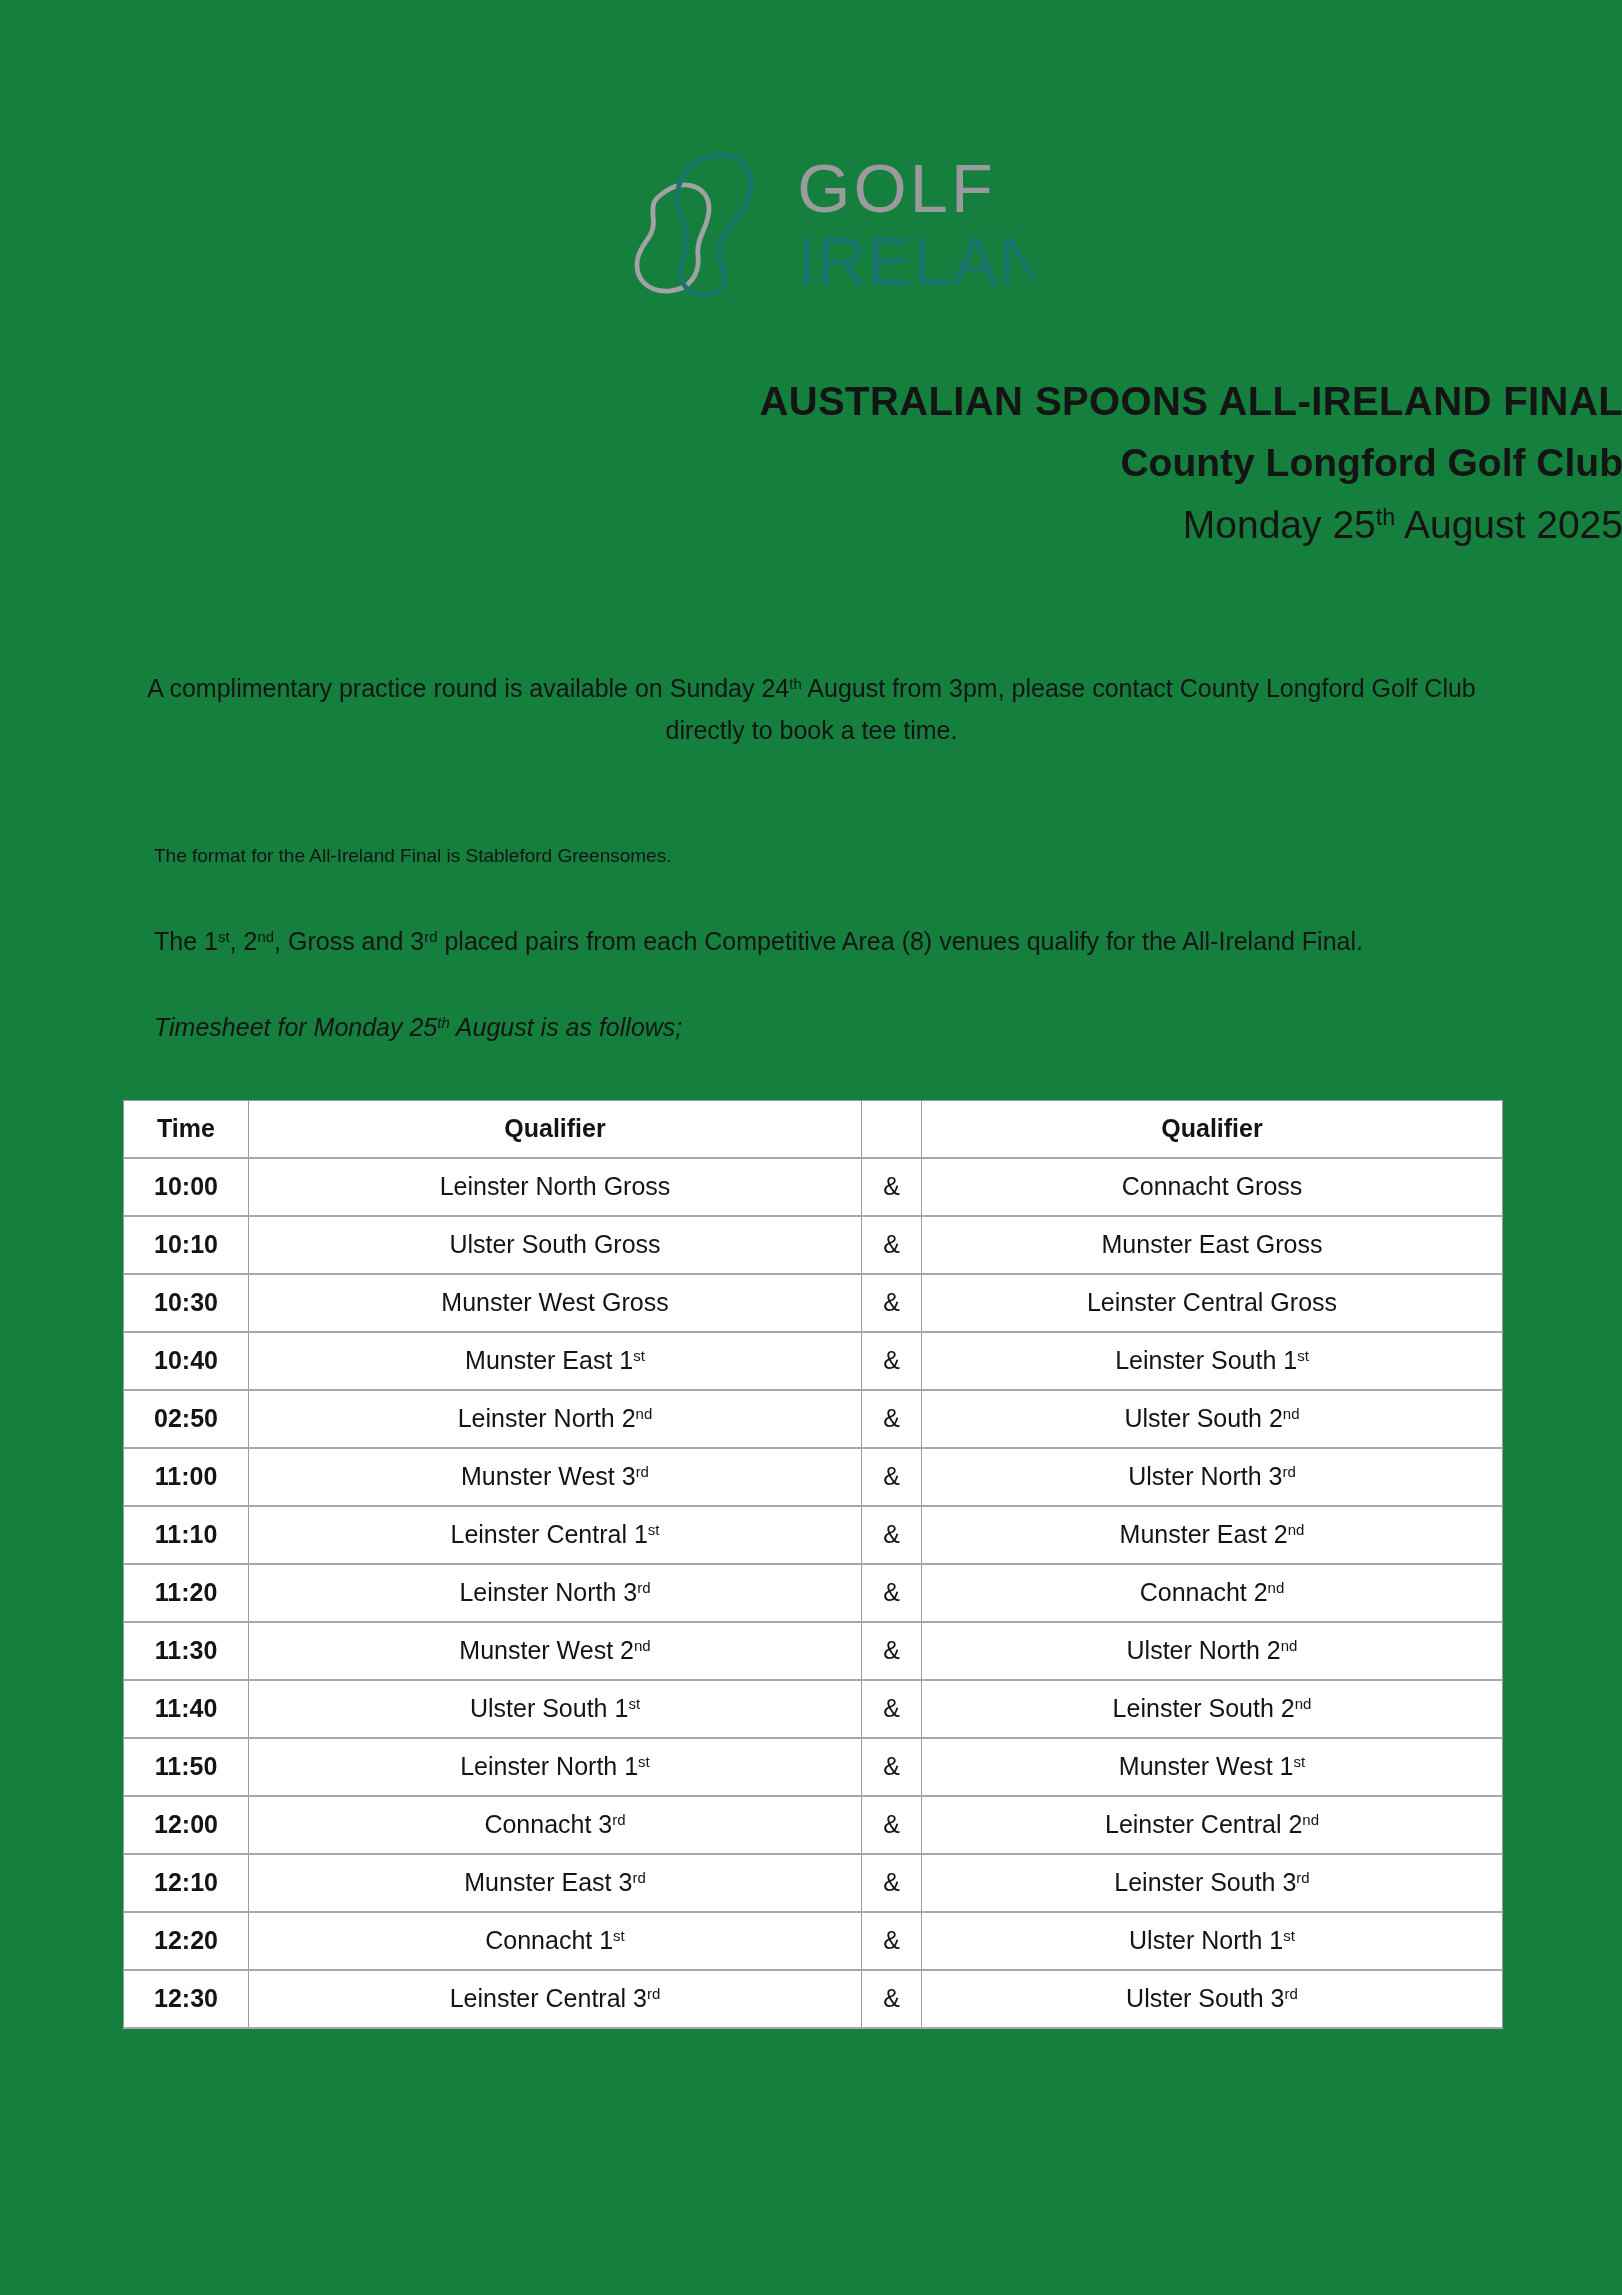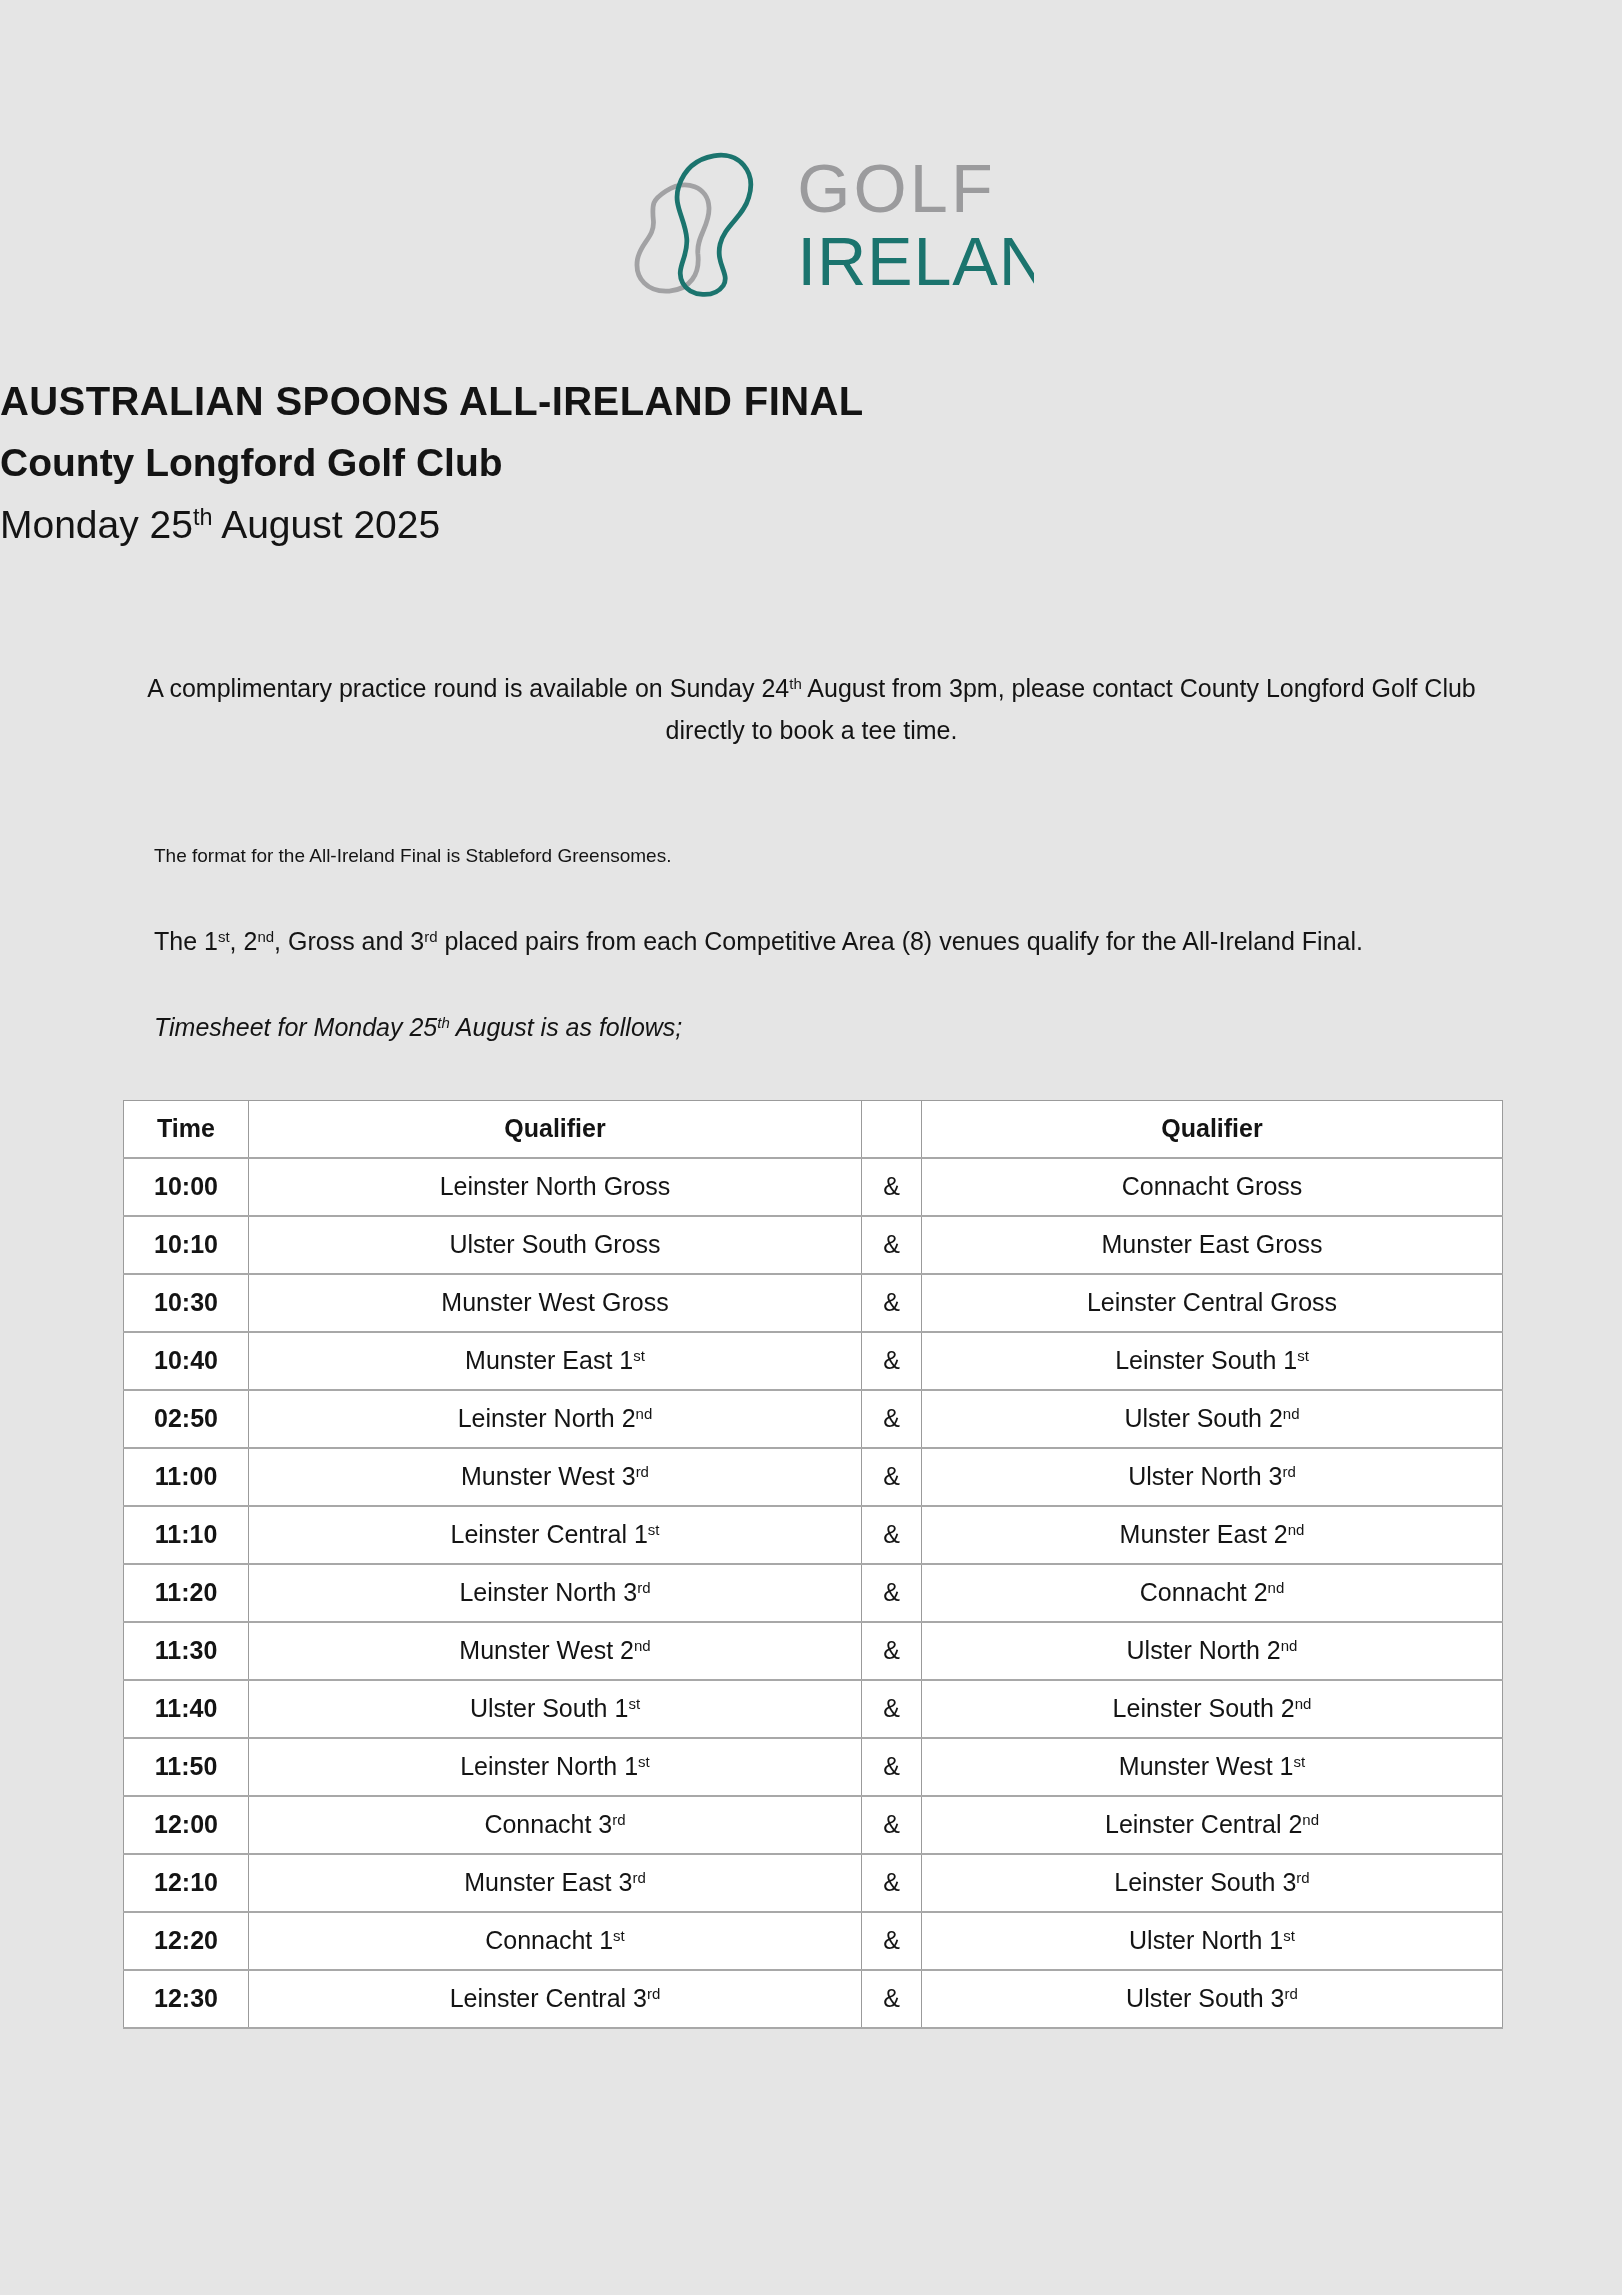--- a/index.html
+++ b/index.html
@@ -3,29 +3,29 @@
 <meta charset="utf-8">
 <style>
   * { margin: 0; padding: 0; box-sizing: border-box; }
   html, body { background: #ffffff; }
   body {
     width: 1623px; height: 2295px;
     font-family: "Liberation Sans", sans-serif;
     color: #141414;
     overflow: hidden;
   }
-  .page { width: 1623px; height: 2295px; position: relative; background: #e5e5e5; }
+  .page { width: 1623px; height: 2295px; position: relative; background: #15803d; }
 
   
   .logo-wrap { padding-top: 148px; display: flex; justify-content: center; }
   .logo { width: 445px; height: 151px; display: block; }
   .logo text { font-family: "Liberation Sans", sans-serif; }
 
   
-  .title-block { margin-top: 71px; text-align: left; line-height: 62px; }
+  .title-block { margin-top: 71px; text-align: right; line-height: 62px; }
   .title-block .t1 { font-size: 40px; font-weight: 700; letter-spacing: 0.4px; }
   .title-block .t2 { font-size: 39px; font-weight: 700; }
   .title-block .t3 { font-size: 39px; font-weight: 400; }
 
   
   .center-para {
     margin: 111px auto 0 auto;
     width: 1331px;
     text-align: center;
     font-size: 25px;

